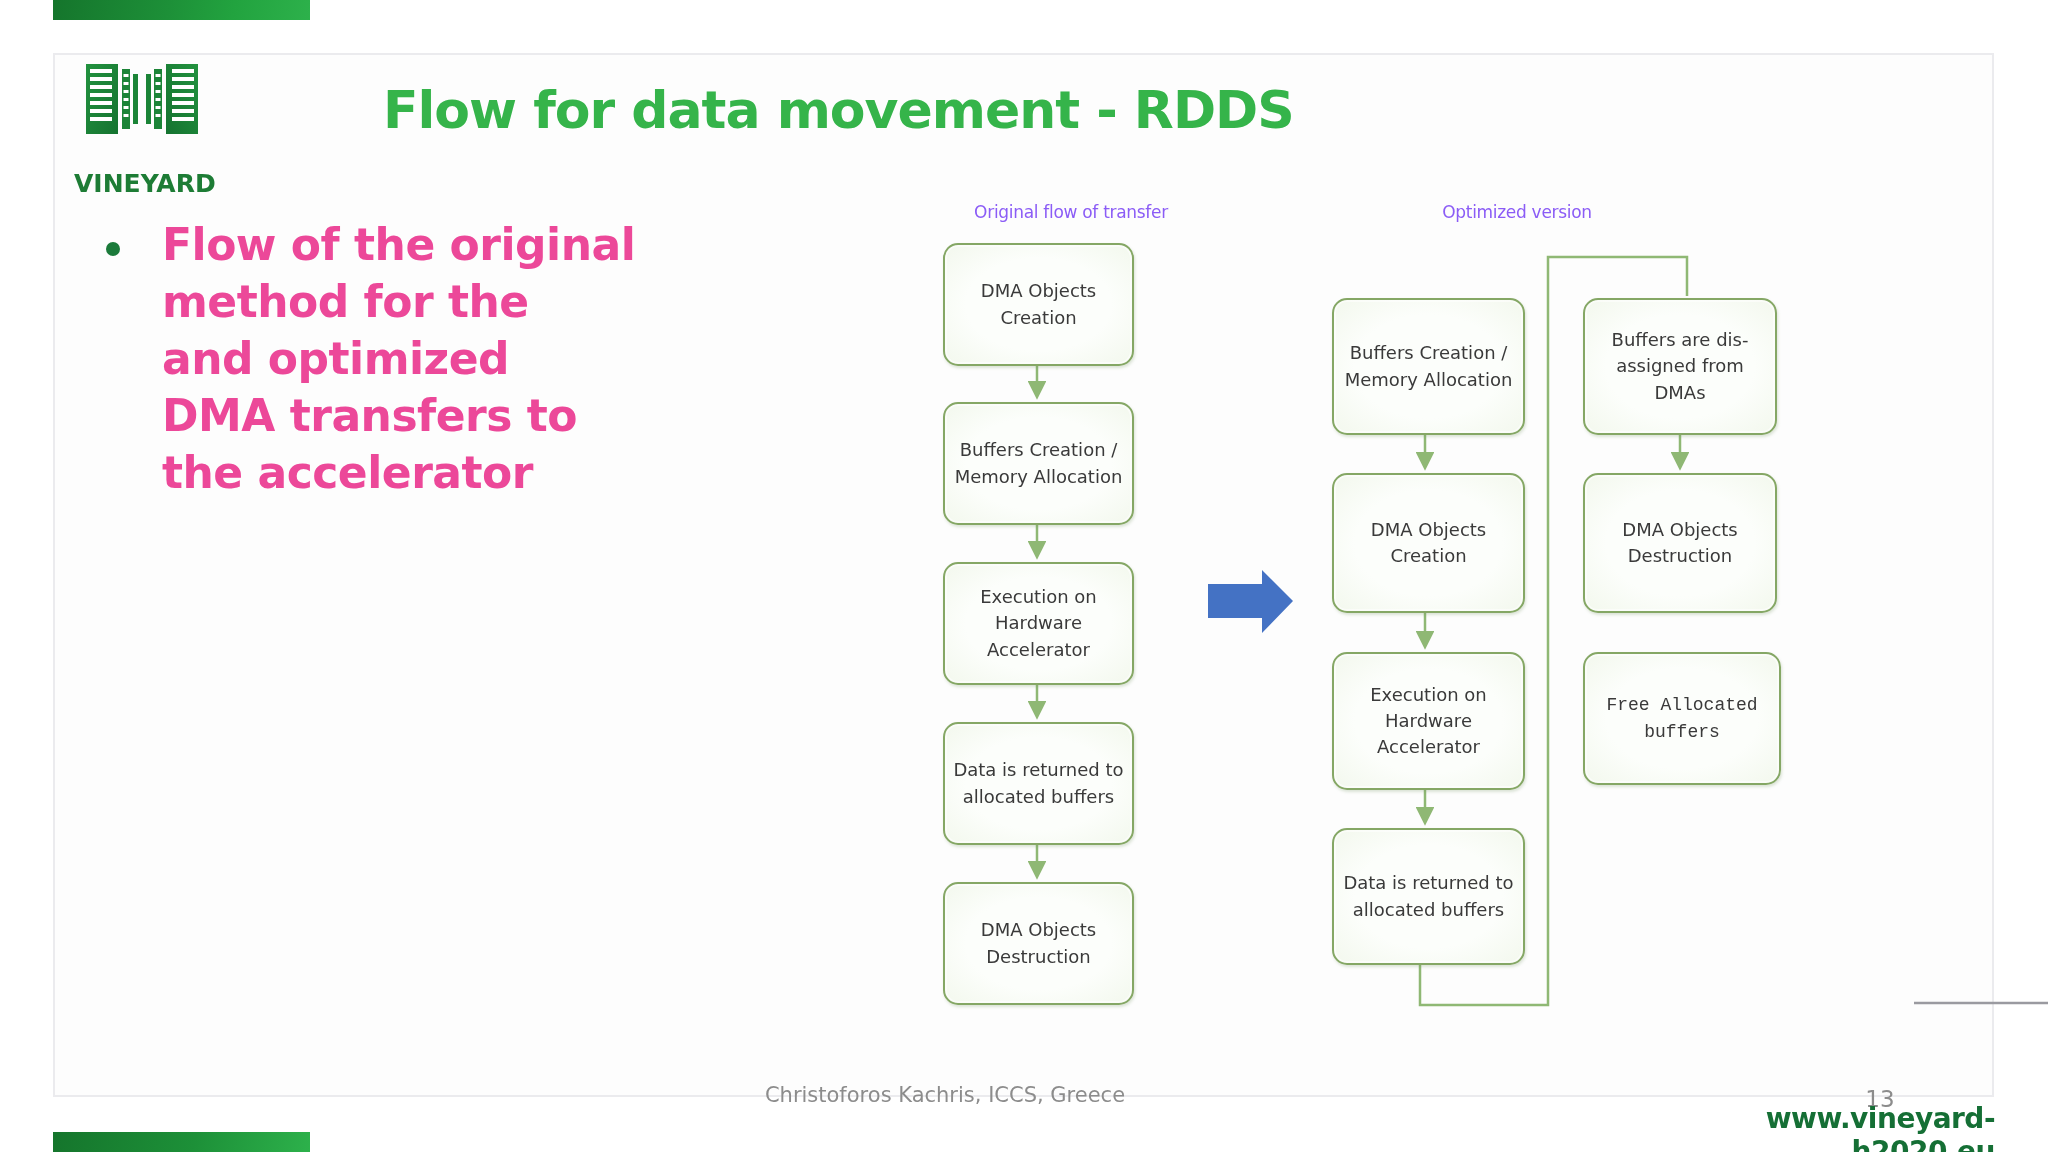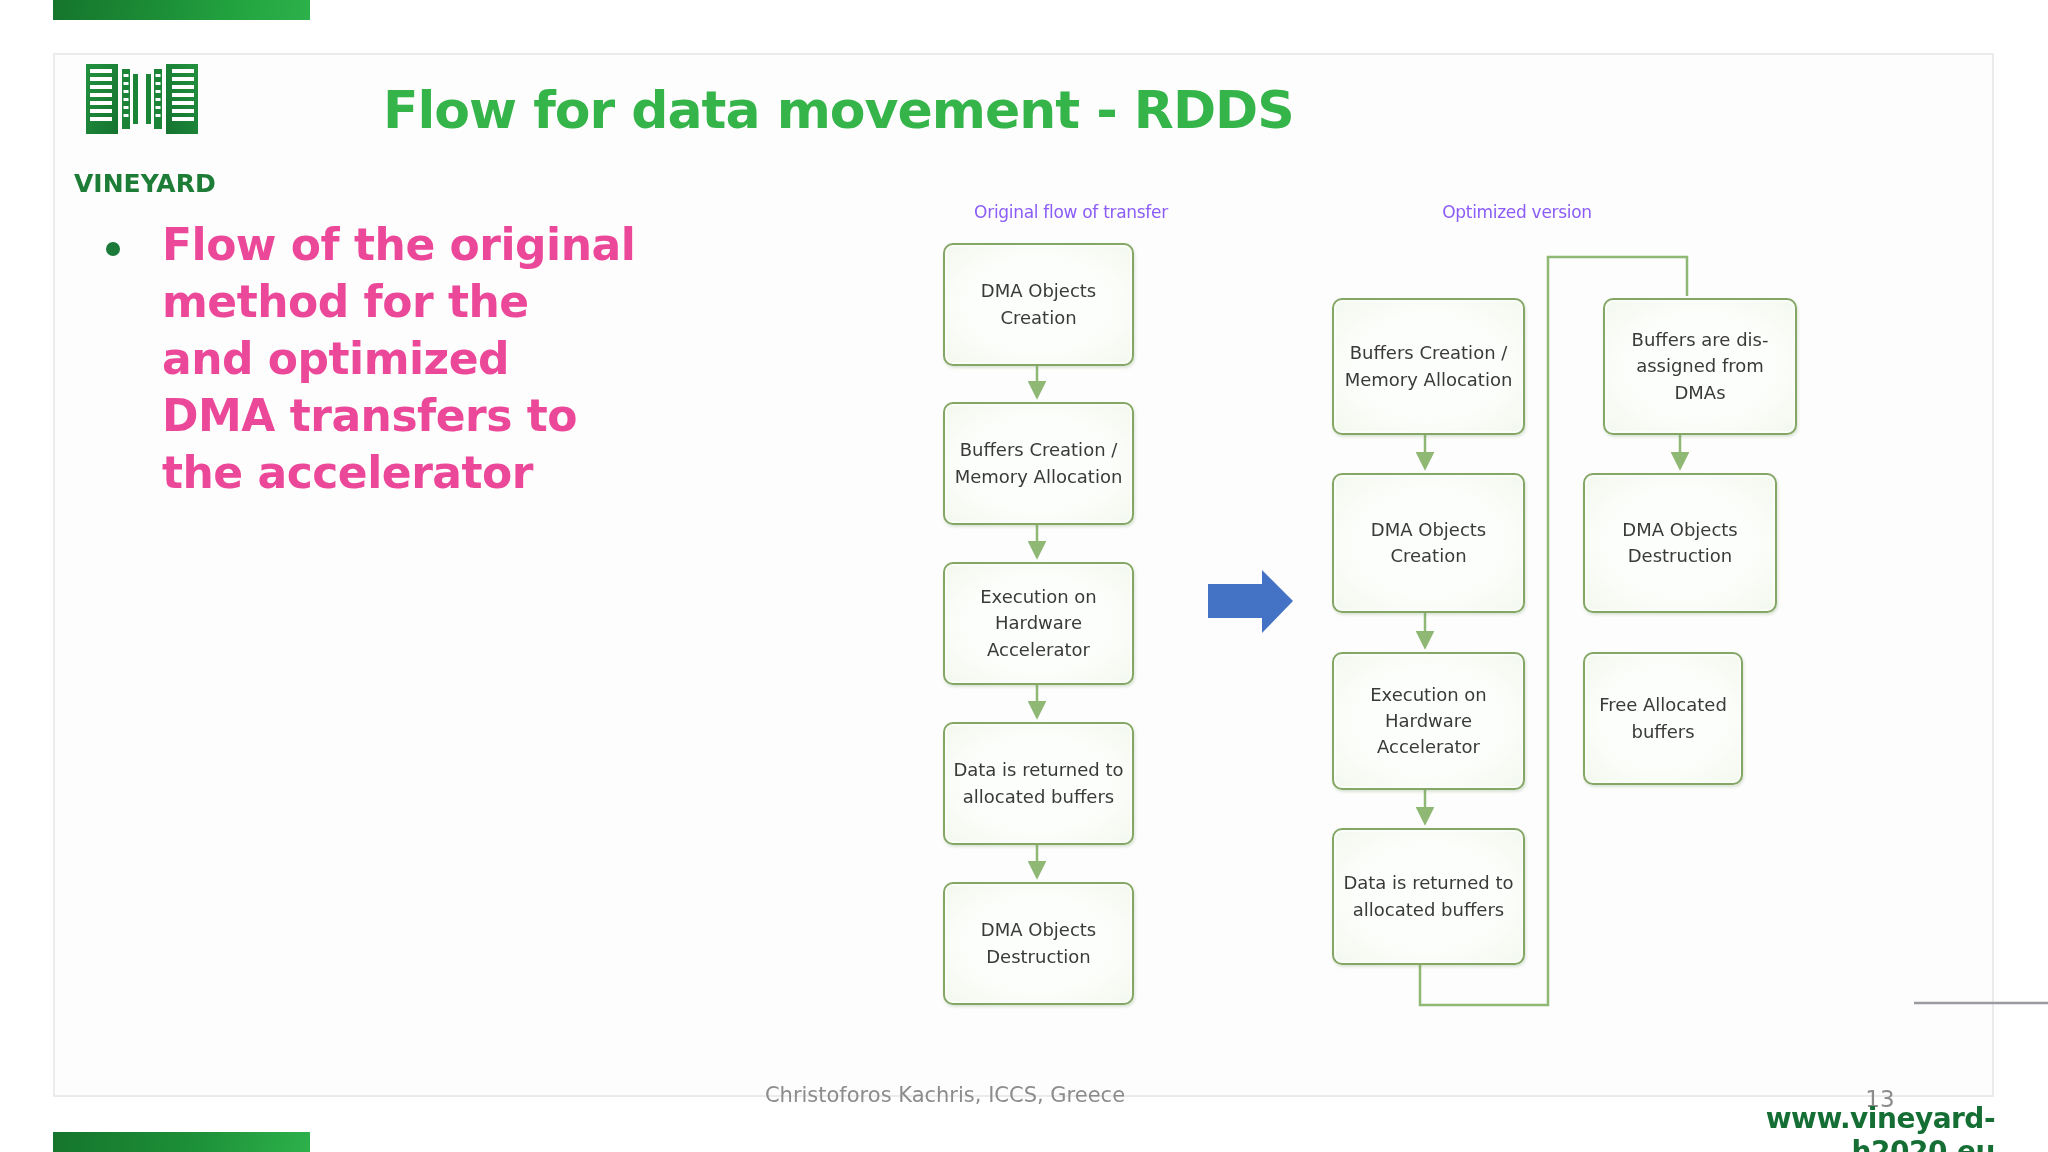--- a/index.html
+++ b/index.html
@@ -22,21 +22,21 @@
         color:#35b44a;letter-spacing:-1px;white-space:nowrap;}
 
   .bullet-dot{position:absolute;left:106px;top:242px;width:14px;height:14px;border-radius:50%;
         background:#1b7a3a;}
   .bullet-text{position:absolute;left:162px;top:216px;width:500px;font-size:44px;font-weight:bold;
         color:#ec4899;line-height:57px;letter-spacing:-0.5px;}
 
   .col-heading{position:absolute;width:300px;text-align:center;font-size:17px;color:#8b5cf6;
         letter-spacing:-0.3px;}
 
-  .fbox{position:absolute;box-sizing:border-box;border:2px solid #85a765;border-radius:10px;
+  .fbox{position:absolute;box-sizing:border-box;border:2px solid #85a765;border-radius:15px;
         background:radial-gradient(ellipse 130% 130% at 50% 50%, #fcfefb 30%, #f0f6e9 62%, #dcead0 100%);
         box-shadow:1px 2px 3px rgba(120,150,100,0.25), inset 0 0 0 2px rgba(255,255,255,0.55);
         display:flex;align-items:center;justify-content:center;text-align:center;
         font-size:18px;line-height:1.45;color:#3a3a3a;padding:6px 8px;}
   .fbox.narrow{padding:6px 22px;}
 
   .svg-layer{position:absolute;left:0;top:0;pointer-events:none;}
 
   .footer-credit{position:absolute;left:700px;top:1083px;width:490px;text-align:center;
         font-size:21px;color:#8c8c8c;}
@@ -151,23 +151,23 @@
   <div class="fbox" style="left:943px;top:402px;width:191px;height:123px;">Buffers Creation / Memory Allocation</div>
   <div class="fbox" style="left:943px;top:562px;width:191px;height:123px;">Execution on Hardware Accelerator</div>
   <div class="fbox" style="left:943px;top:722px;width:191px;height:123px;">Data is returned to allocated buffers</div>
   <div class="fbox" style="left:943px;top:882px;width:191px;height:123px;">DMA Objects Destruction</div>
 
   <div class="fbox" style="left:1332px;top:298px;width:193px;height:137px;">Buffers Creation / Memory Allocation</div>
   <div class="fbox" style="left:1332px;top:473px;width:193px;height:140px;">DMA Objects Creation</div>
   <div class="fbox" style="left:1332px;top:652px;width:193px;height:138px;">Execution on Hardware Accelerator</div>
   <div class="fbox" style="left:1332px;top:828px;width:193px;height:137px;">Data is returned to allocated buffers</div>
 
-  <div class="fbox narrow" style="left:1583px;top:298px;width:194px;height:137px;margin-left:20px;">Buffers are dis-assigned from DMAs</div>
+  <div class="fbox narrow" style="left:1583px;top:298px;width:194px;height:137px;">Buffers are dis-assigned from DMAs</div>
   <div class="fbox" style="left:1583px;top:473px;width:194px;height:140px;">DMA Objects Destruction</div>
-  <div class="fbox" style="left:1583px;top:652px;width:160px;height:133px;">Free Allocated buffers</div>
+  <div class="fbox" style="left:1583px;top:652px;width:198px;height:133px;font-family:Liberation Mono, monospace;">Free Allocated buffers</div>
 
   <div class="footer-credit">Christoforos Kachris, ICCS, Greece</div>
   <div class="page-number">13</div>
   <div class="website">www.vineyard-h2020.eu</div>
 
   <div class="bottom-bar"></div>
 
 </div>
 
 </body></html>

